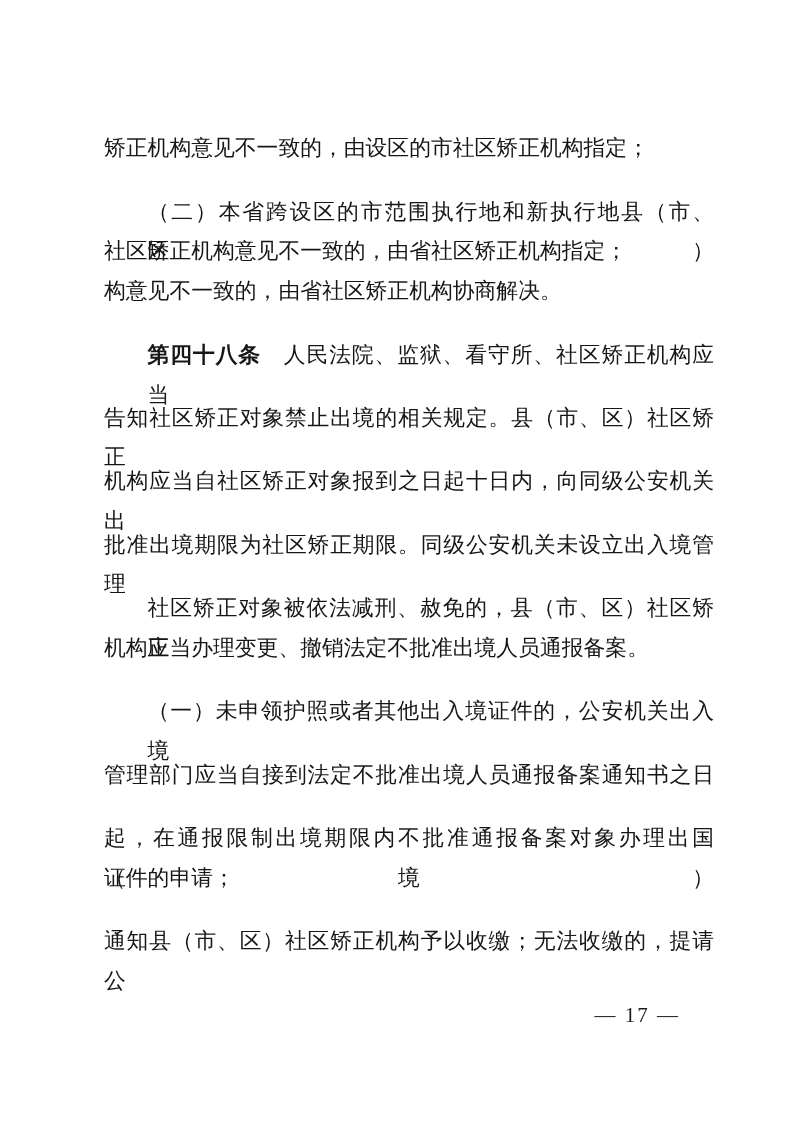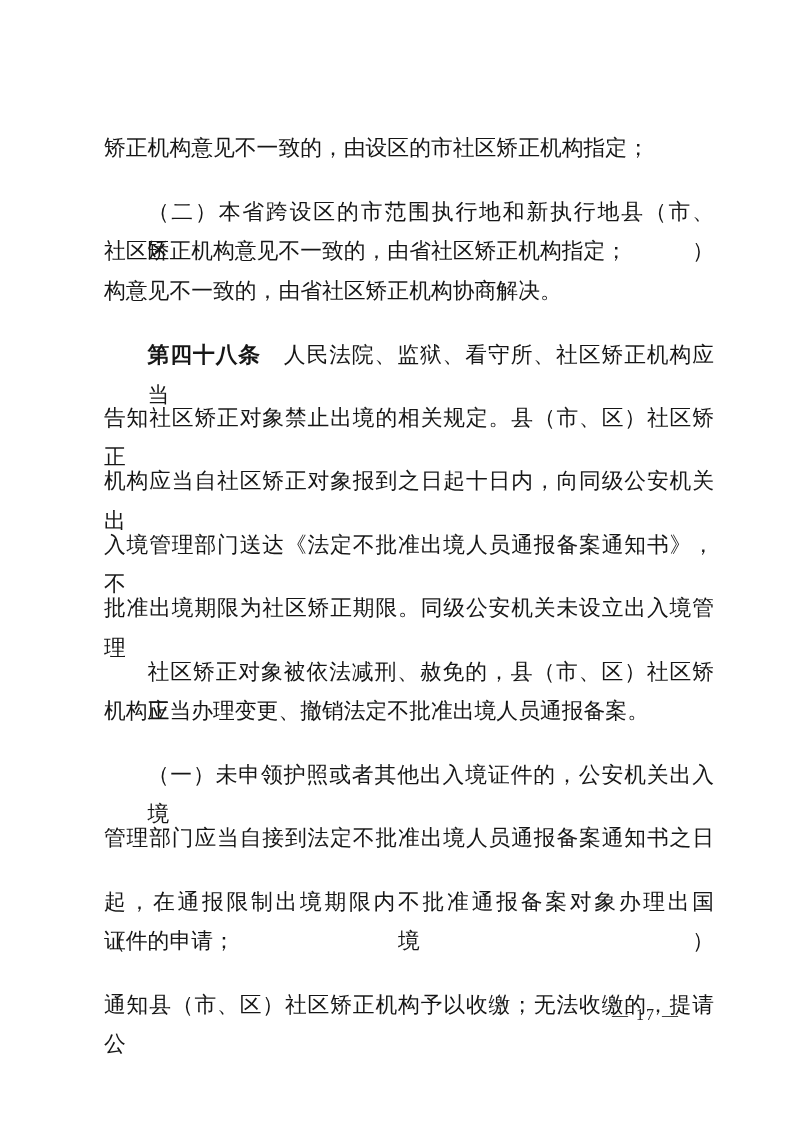--- a/index.html
+++ b/index.html
@@ -46,40 +46,39 @@
     margin-top: 24px;
   }
   .run.bold {
     font-family: "Liberation Sans", "DejaVu Sans", sans-serif;
     font-weight: 700;
   }
   .page-number {
     position: absolute;
     top: 1001px;
     right: 113px;
-    font-size: 16px;
+    font-size: 21px;
     line-height: 28px;
     letter-spacing: 2px;
     color: #1c1c1c;
     font-family: "Liberation Serif", "DejaVu Serif", serif;
   }
 </style>
 </head>
 <body>
 
 <div class="page">
   <main class="content" id="document-body">
       <div class="line"><span class="run">矫正机构意见不一致的，由设区的市社区矫正机构指定；</span></div>
       <div class="line indent fill"><span class="run">（二）本省跨设区的市范围执行地和新执行地县（市、区）</span></div>
       <div class="line"><span class="run">社区矫正机构意见不一致的，由省社区矫正机构指定；</span></div>
       <div class="line"><span class="run">构意见不一致的，由省社区矫正机构协商解决。</span></div>
       <div class="line indent fill"><span class="run bold">第四十八条</span><span class="run">　人民法院、监狱、看守所、社区矫正机构应当</span></div>
       <div class="line fill"><span class="run">告知社区矫正对象禁止出境的相关规定。县（市、区）社区矫正</span></div>
       <div class="line fill"><span class="run">机构应当自社区矫正对象报到之日起十日内，向同级公安机关出</span></div>
-      <div class="line fill"><span class="run">入境管理部门送达《法定不批准出境人员通报备案通知书》，不</span></div>
       <div class="line fill"><span class="run">批准出境期限为社区矫正期限。同级公安机关未设立出入境管理</span></div>
       <div class="line indent fill"><span class="run">社区矫正对象被依法减刑、赦免的，县（市、区）社区矫正</span></div>
       <div class="line"><span class="run">机构应当办理变更、撤销法定不批准出境人员通报备案。</span></div>
       <div class="line indent fill"><span class="run">（一）未申领护照或者其他出入境证件的，公安机关出入境</span></div>
       <div class="line fill"><span class="run">管理部门应当自接到法定不批准出境人员通报备案通知书之日</span></div>
       <div class="line fill"><span class="run">起，在通报限制出境期限内不批准通报备案对象办理出国（境）</span></div>
       <div class="line"><span class="run">证件的申请；</span></div>
       <div class="line fill"><span class="run">通知县（市、区）社区矫正机构予以收缴；无法收缴的，提请公</span></div>
     </main>
   <div class="page-number">— 17 —</div>

